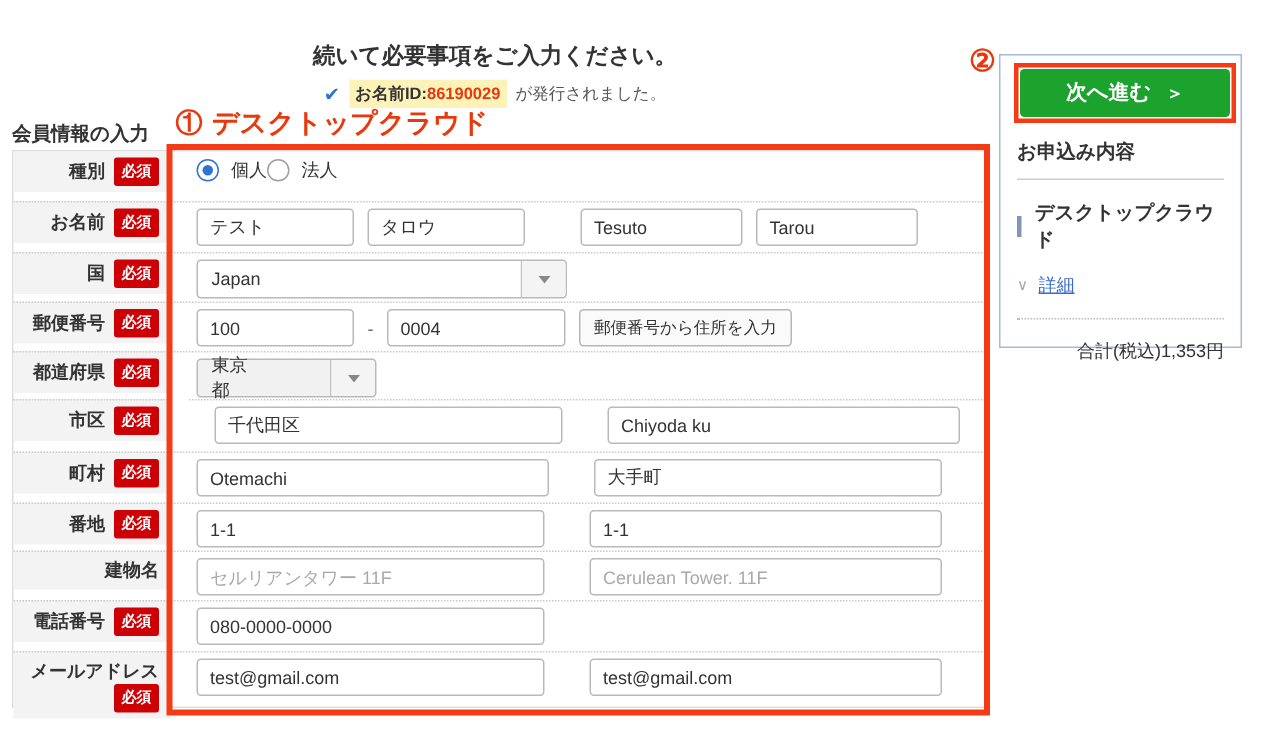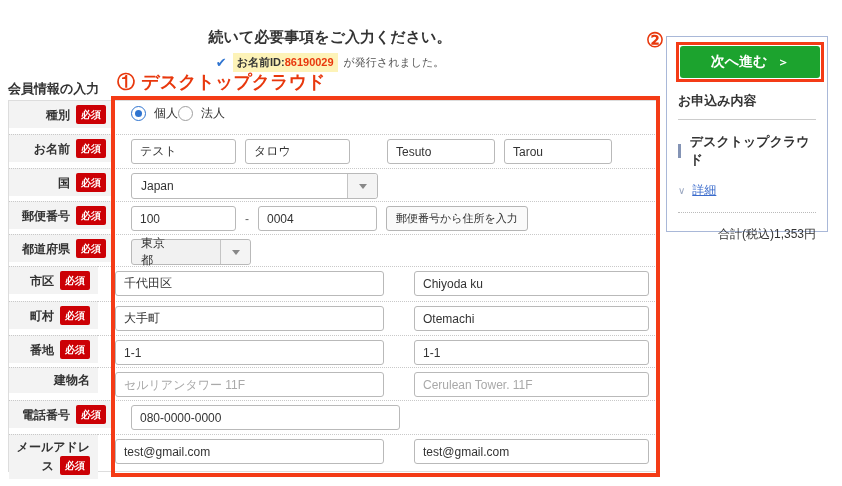--- a/index.html
+++ b/index.html
@@ -34,21 +34,21 @@
     justify-content:flex-end; padding:4px 8px 4px 4px; }
   .label-inner { text-align:right; font-size:12px; font-weight:bold; color:#333; line-height:17px; }
   .badge { display:inline-block; background:#cc0005; color:#fff; font-size:10px;
     font-weight:bold; padding:1px 5px; border-radius:2px; margin-left:6px; vertical-align:1px; }
   .field-cell { flex:1; display:flex; align-items:center; padding:4px 10px 4px 17px; gap:9px; }
 
   input.txt { height:25px; border:1px solid #b9b9b9; border-radius:3px; padding:0 8px;
     font-size:12px; font-family:inherit; color:#333; background:#fff; }
   input.txt::placeholder { color:#a9a9a9; }
   .w105 { width:105px; } .w108 { width:108px; } .w119 { width:119px; }
-  .w232 { width:269px; } .w235 { width:235px; }
+  .w232 { width:232px; } .w235 { width:235px; }
   .gap-big { margin-left:28px; }
   .blue-bg { background:#dde6f8; border-color:#b9c4de; }
 
   .dash { color:#666; font-size:12px; }
 
   .zip-btn { height:25px; border:1px solid #b5b5b5; border-radius:3px; background:#fafafa;
     font-size:11px; color:#333; padding:0 9px; cursor:pointer; font-family:inherit; }
 
   .select-box { height:26px; border:1px solid #b9b9b9; border-radius:3px; background:#fff;
     display:flex; align-items:center; cursor:pointer; }
@@ -171,37 +171,37 @@
         <div class="label-inner"><span>都道府県</span><span class="badge">必須</span></div>
       </div>
     <div class="field-cell">
       <div class="select-box gray wsel-120">
         <span class="select-text">東京都</span>
         <span class="select-arrow"></span>
       </div>
     </div>
   </div>
 
-  <div class="form-row" style="height:35px;">
+  <div class="form-row" style="height:35px;gap:12px;">
     <div class="label-cell">
         <div class="label-inner"><span>市区</span><span class="badge">必須</span></div>
       </div>
     <div class="field-cell" style="gap:30px;">
       <input class="txt w232" value="千代田区" style="">
       <input class="txt w235" value="Chiyoda ku" style="">
     </div>
   </div>
 
   <div class="form-row" style="height:34px;">
     <div class="label-cell">
         <div class="label-inner"><span>町村</span><span class="badge">必須</span></div>
       </div>
     <div class="field-cell" style="gap:30px;">
+      <input class="txt w235" value="Otemachi" style="">
       <input class="txt w232" value="大手町" style="">
-      <input class="txt w235" value="Otemachi" style="">
     </div>
   </div>
 
   <div class="form-row" style="height:32px;">
     <div class="label-cell">
         <div class="label-inner"><span>番地</span><span class="badge">必須</span></div>
       </div>
     <div class="field-cell" style="gap:30px;">
       <input class="txt w232" value="1-1" style="">
       <input class="txt w235" value="1-1" style="">

